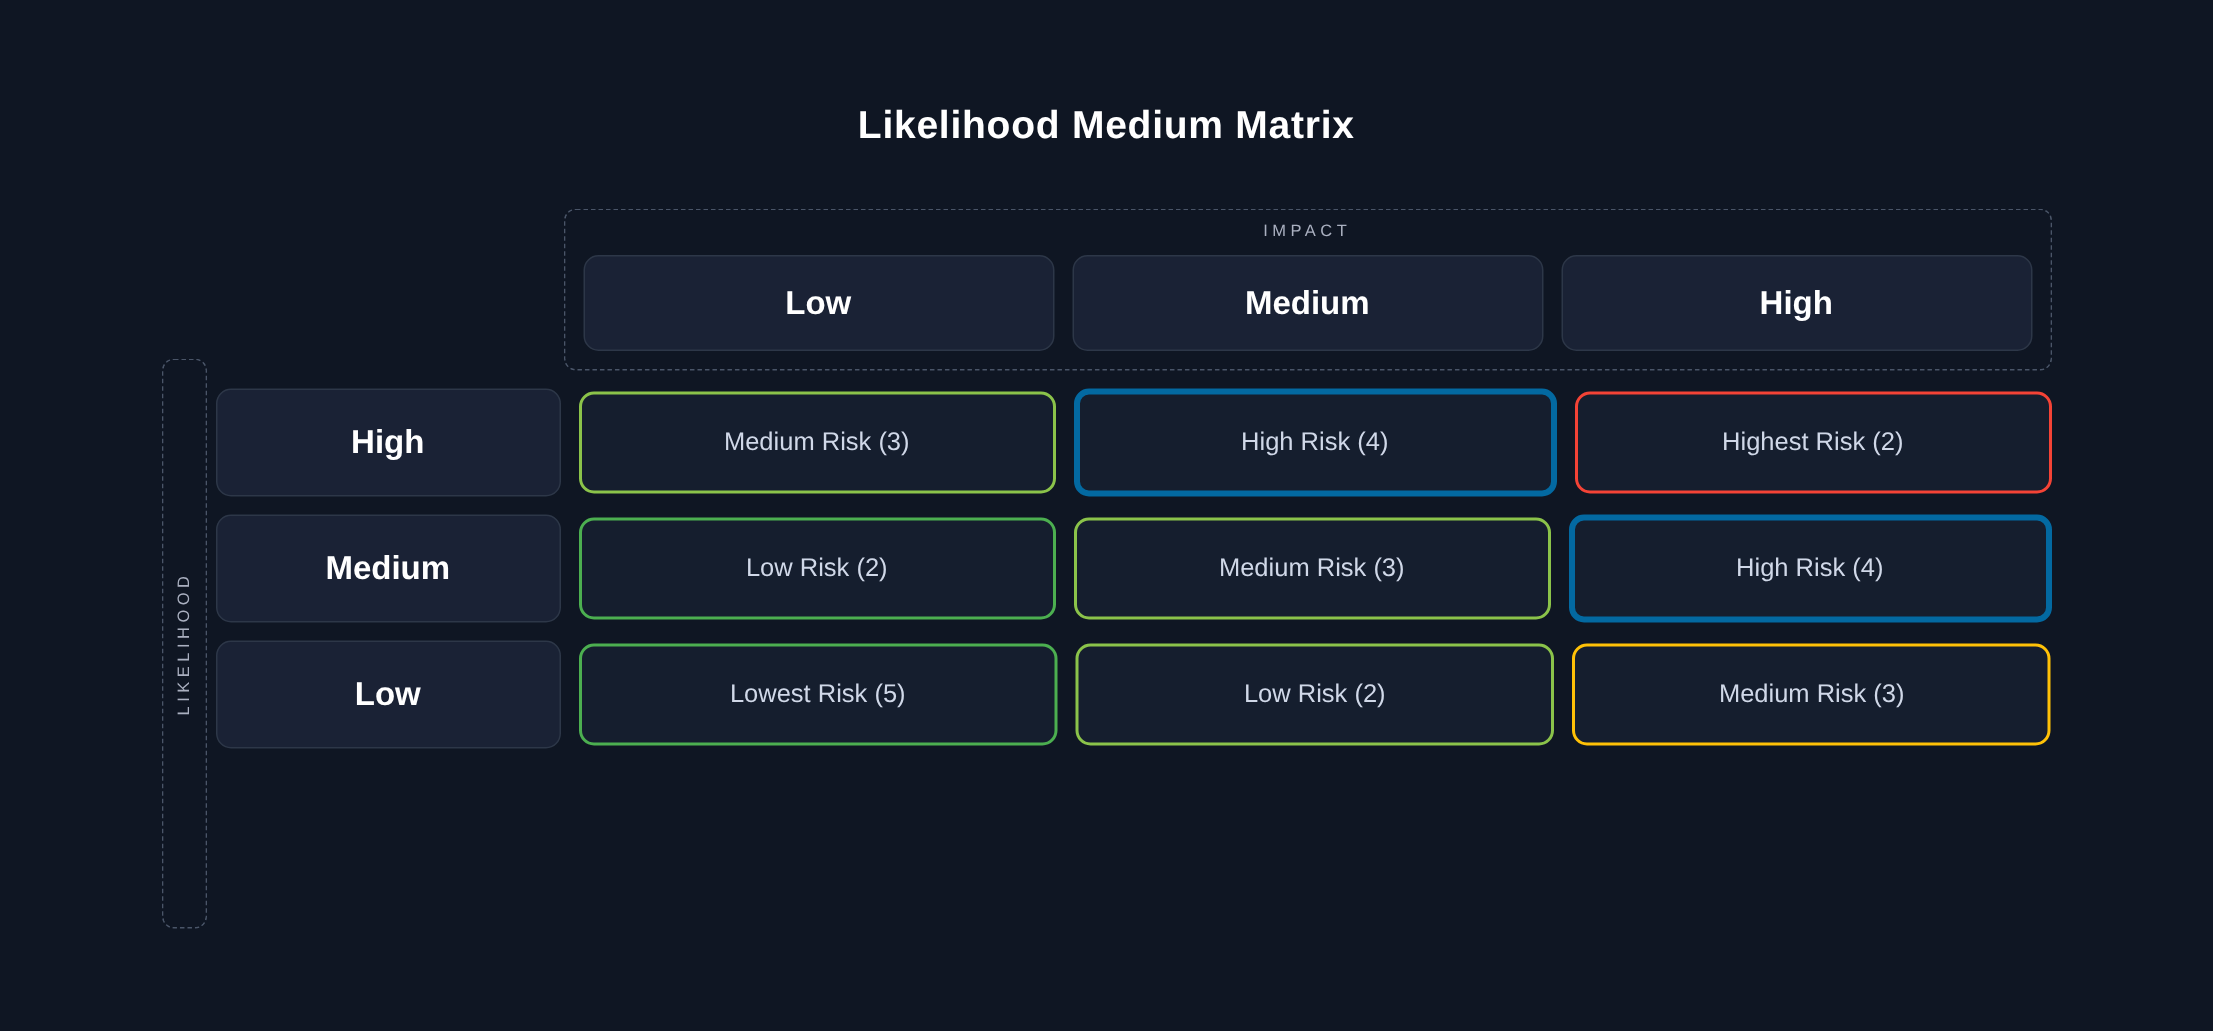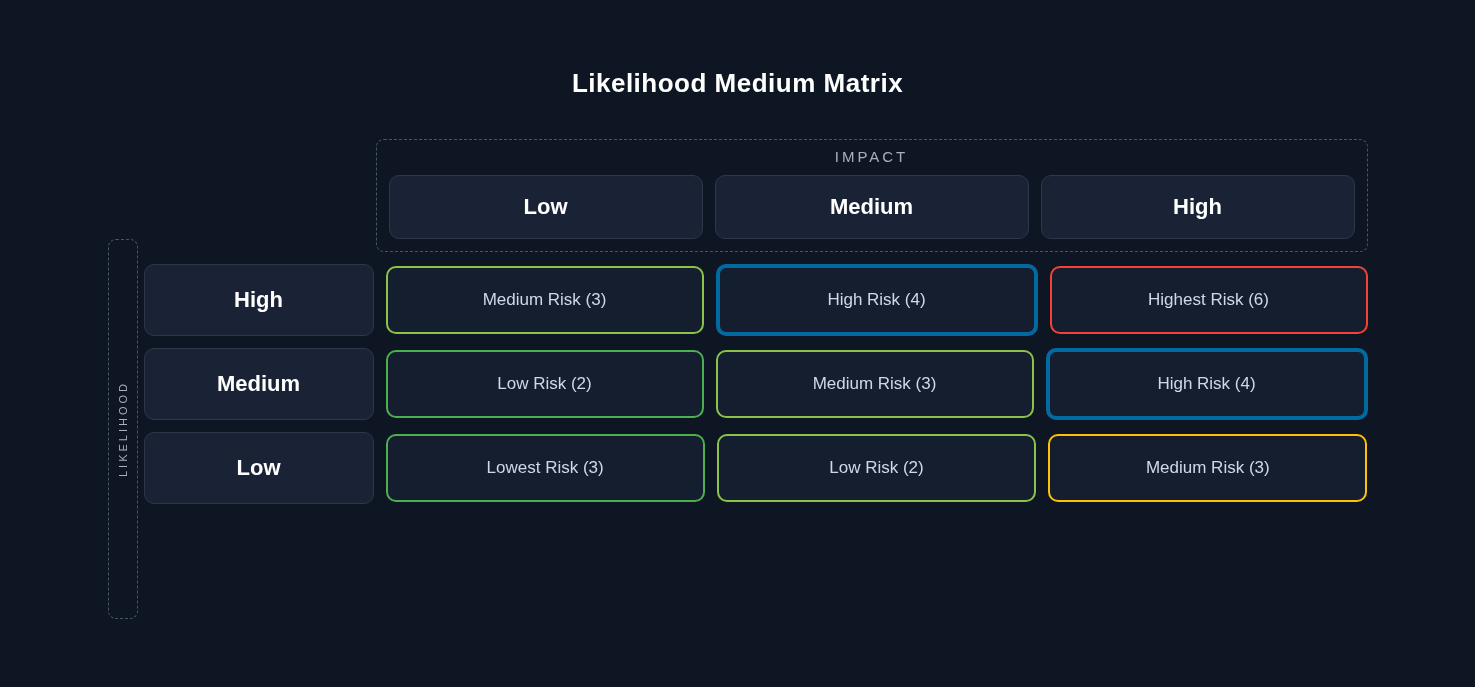--- a/index.html
+++ b/index.html
@@ -120,21 +120,21 @@
           flex:1;
           border: 1.5px dashed #4a5568;
           border-radius: 8px;
           padding: 8px 12px 12px 12px;
           margin-left: 12px;
           display: flex;
           flex-direction: column;
           align-items: center;
         ">
           <span style="
-            font-size: 15px;
+            font-size: 11px;
             letter-spacing: 3px;
             color: #aab0c0;
             text-transform: uppercase;
             font-weight: 500;
             margin-bottom: 10px;
             align-self: center;
           ">IMPACT</span>
           <div style="display:flex; flex-direction:row; gap:12px; width:100%;">
             <div class="impact-col-header">
               <span>Low</span>
@@ -155,21 +155,21 @@
           <div class="row-label-cell">
             <span>High</span>
           </div>
           <div class="risk-cell border-yellow-green">
             <span>Medium Risk (3)</span>
           </div>
           <div class="risk-cell border-orange">
             <span>High Risk (4)</span>
           </div>
           <div class="risk-cell border-red">
-            <span>Highest Risk (6)</span>
+            <span>Highest Risk (2)</span>
           </div>
         </div>
 
         <div style="display:flex; flex-direction:row; align-items:center; gap:12px;">
           <div class="row-label-cell">
             <span>Medium</span>
           </div>
           <div class="risk-cell border-green">
             <span>Low Risk (2)</span>
           </div>
@@ -179,21 +179,21 @@
           <div class="risk-cell border-orange">
             <span>High Risk (4)</span>
           </div>
         </div>
 
         <div style="display:flex; flex-direction:row; align-items:center; gap:12px;">
           <div class="row-label-cell">
             <span>Low</span>
           </div>
           <div class="risk-cell border-green">
-            <span>Lowest Risk (3)</span>
+            <span>Lowest Risk (5)</span>
           </div>
           <div class="risk-cell border-yellow-green">
             <span>Low Risk (2)</span>
           </div>
           <div class="risk-cell border-yellow">
             <span>Medium Risk (3)</span>
           </div>
         </div>
 
       </div>

